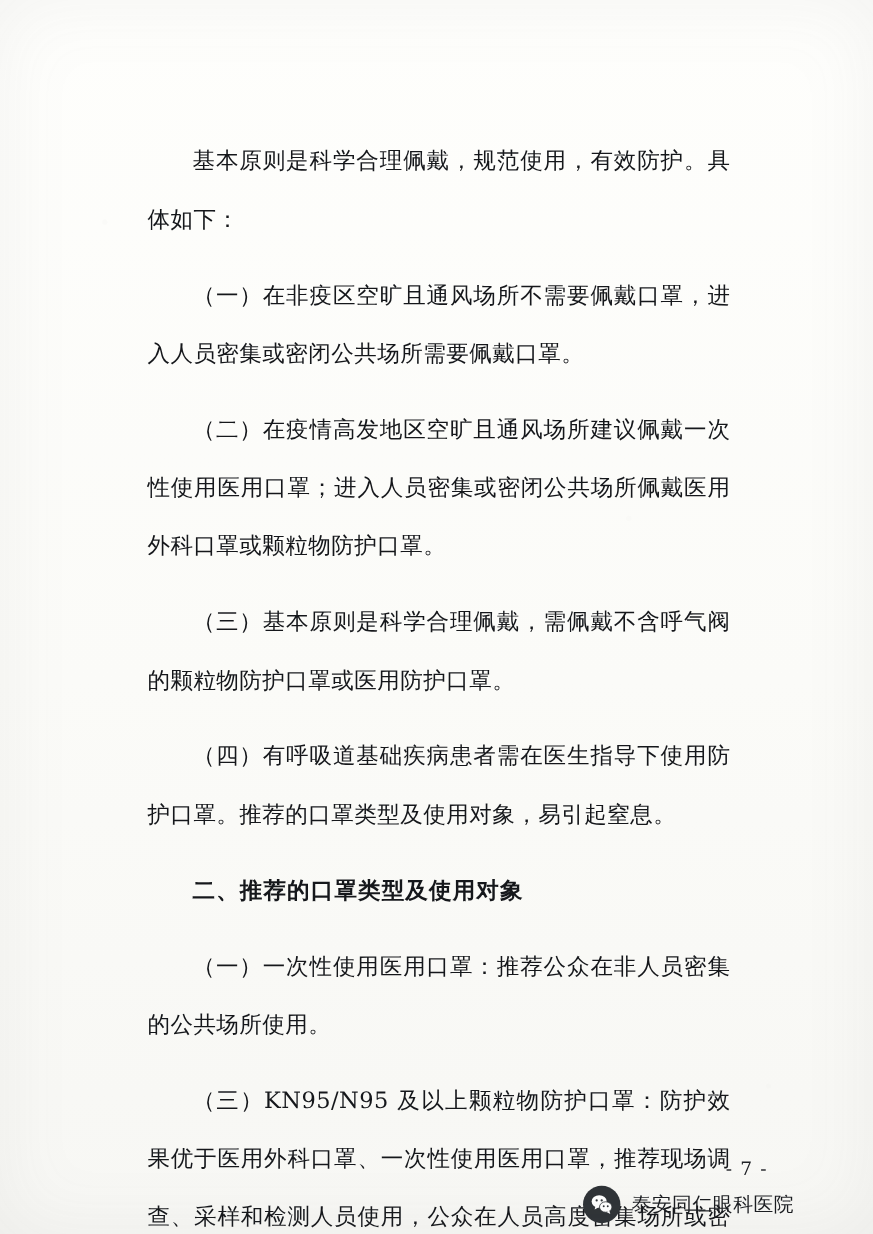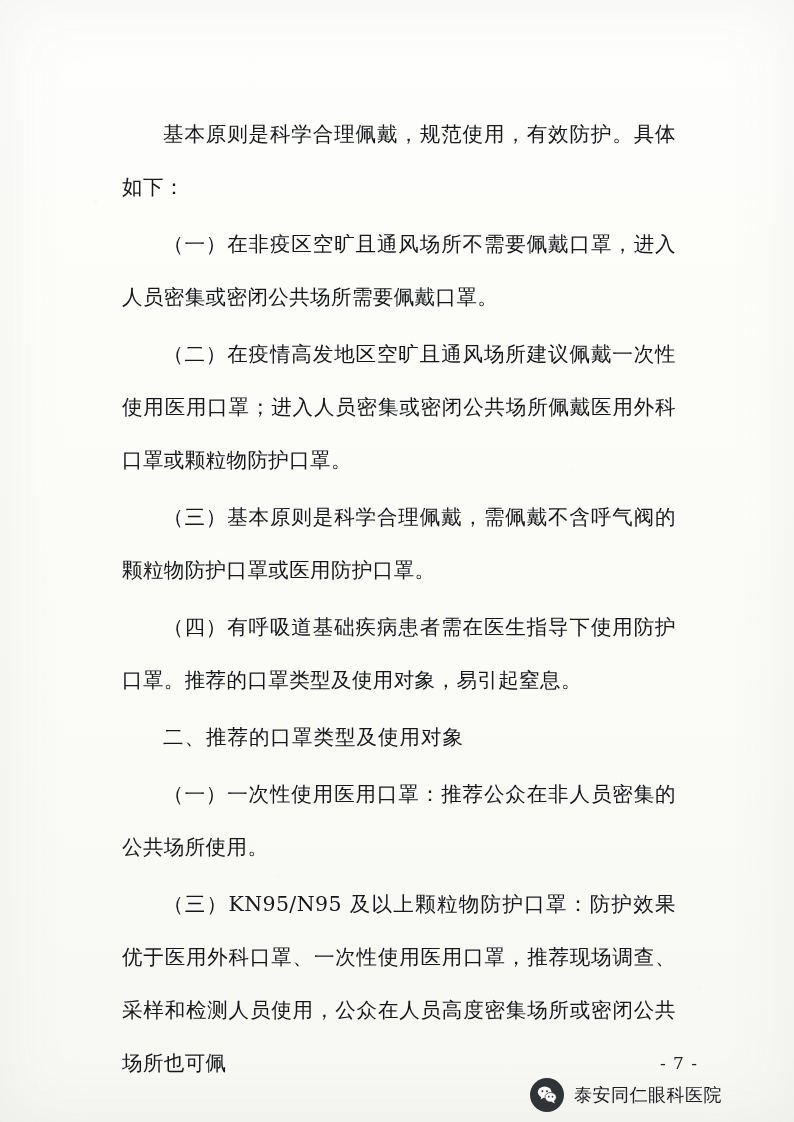--- a/index.html
+++ b/index.html
@@ -38,26 +38,26 @@
     top: 104px;
     width: 562px;
     font-size: 20.5px;
     line-height: 53px;
     letter-spacing: 0.4px;
     text-align: justify;
     text-justify: inter-ideograph;
     color: #15171b;
   }
   .para {
-    margin: 4px;
+    margin: 16px;
     text-indent: 2em;
     text-align: justify;
   }
   .para.heading {
-    font-weight: normal;
+    font-weight: bold;
     letter-spacing: 1px;
   }
   .page-number {
     position: absolute;
     right: 96px;
     top: 1053px;
     font-size: 17px;
     color: #202227;
     letter-spacing: 1px;
   }

